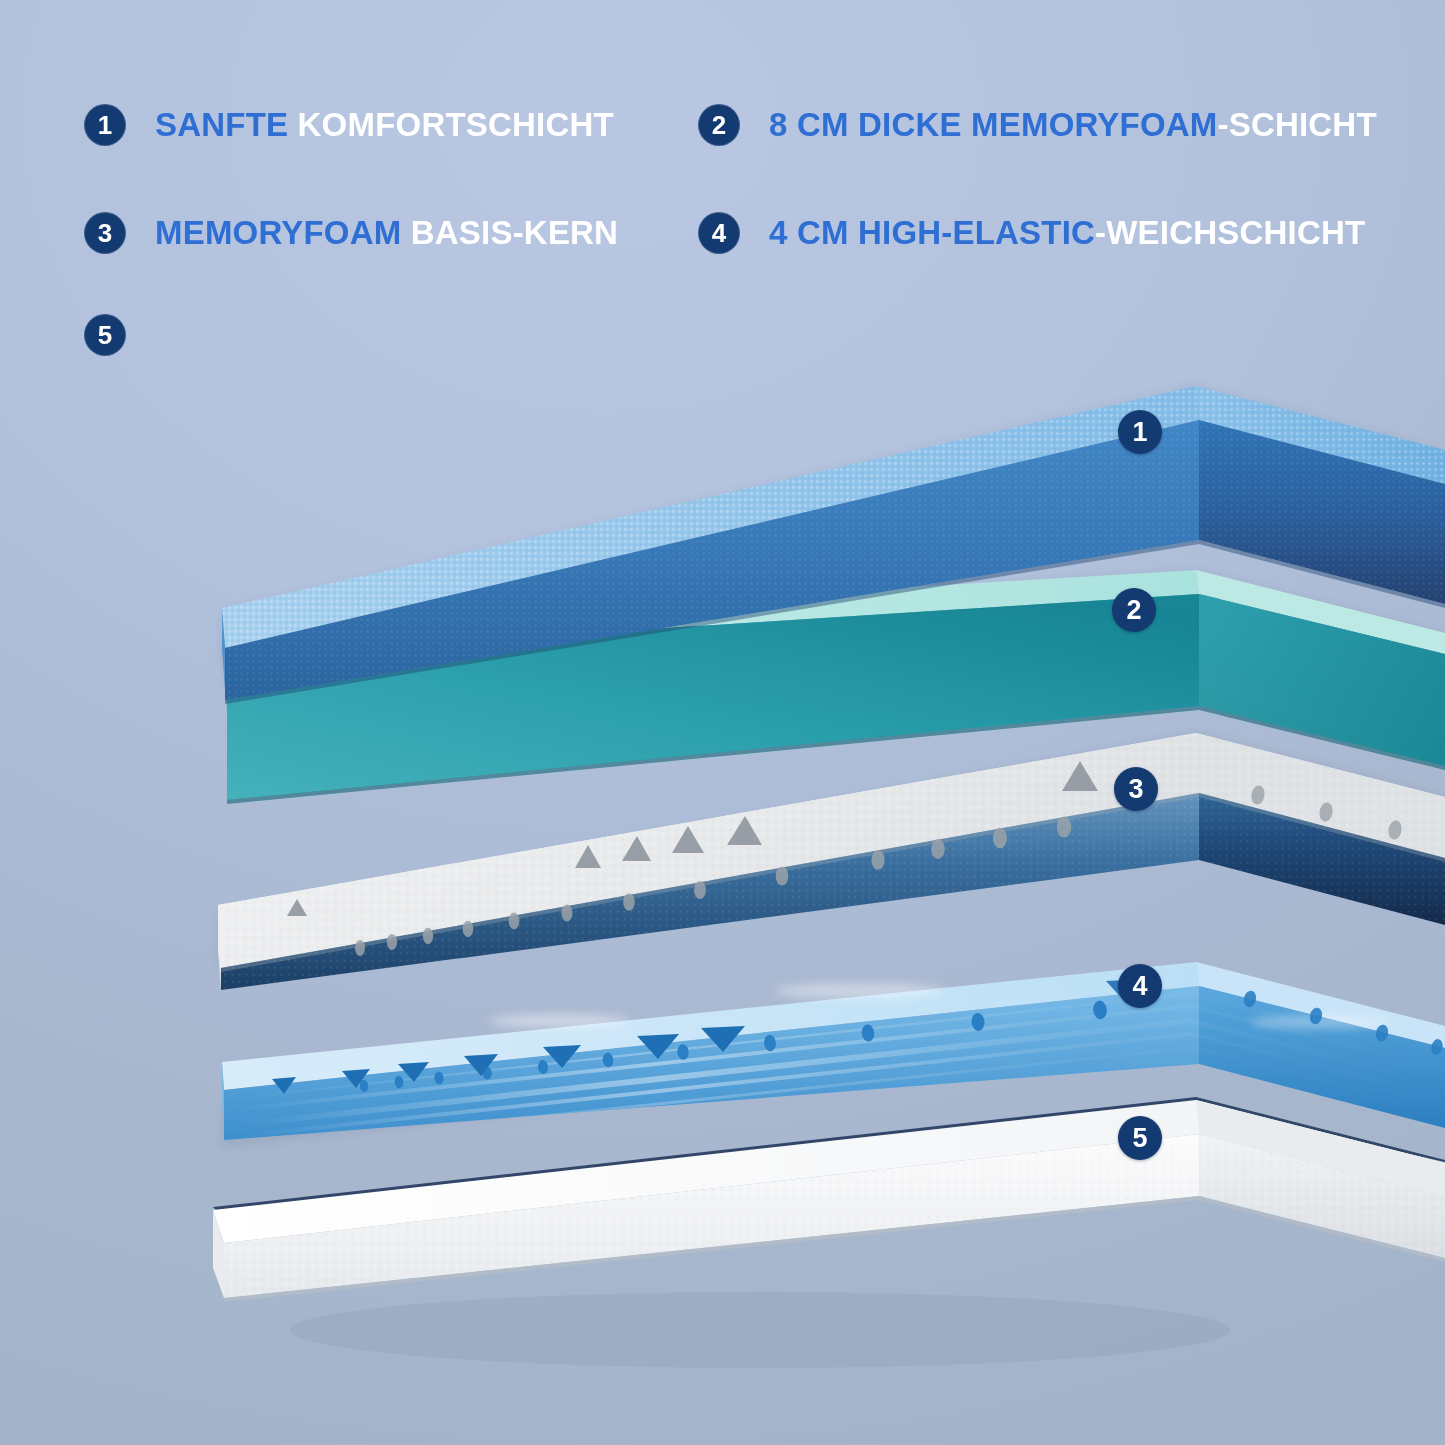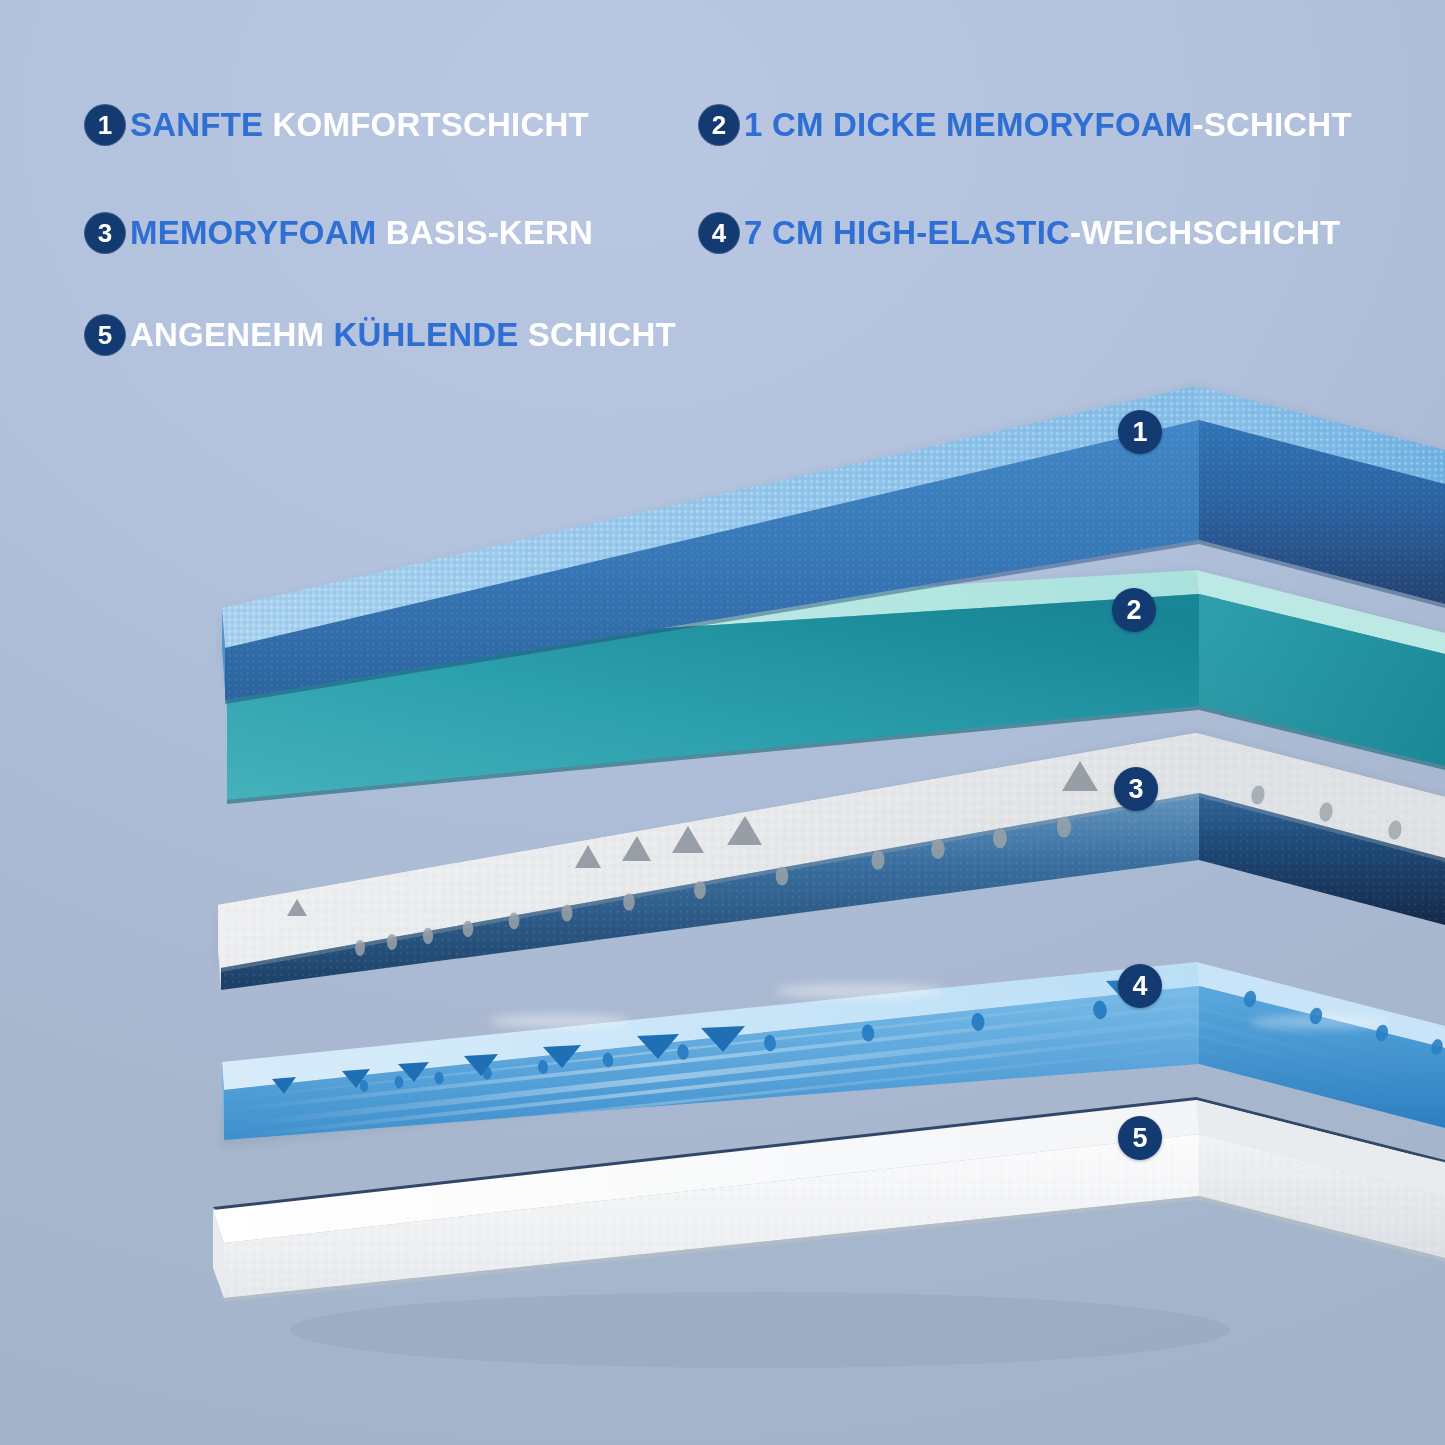--- a/index.html
+++ b/index.html
@@ -29,21 +29,21 @@
     width:42px;height:42px;border-radius:50%;
     background:#143a72;
     box-shadow:0 0 0 1px rgba(255,255,255,.18) inset;
     color:#ffffff;
     font-size:26px;font-weight:bold;
     display:flex;align-items:center;justify-content:center;
     line-height:1;
     letter-spacing:0;
   }
   .legend-text{
-    margin-left:4px;
+    margin-left:29px;
     font-size:33px;
     font-weight:bold;
     letter-spacing:.2px;
     color:#ffffff;
     text-align:center;
   }
   .legend-text .hl{color:#2f6fd3;}
   .legend-text .wt{color:#ffffff;}
 
   .r1{left:84px;top:104px;}
@@ -390,32 +390,31 @@
 
   <div id="legend">
 
     <div class="legend-row r1">
       <div class="badge">1</div>
       <div class="legend-text"><span class="hl">SANFTE</span><span class="wt"> KOMFORTSCHICHT</span></div>
     </div>
 
     <div class="legend-row r2">
       <div class="badge">2</div>
-      <div class="legend-text"><span class="hl">1 CM DICKE MEMORYFOAM</span><span class="wt">-SCHICHT</span></div>
+      <div class="legend-text"><span class="hl">8 CM DICKE MEMORYFOAM</span><span class="wt">-SCHICHT</span></div>
     </div>
 
     <div class="legend-row r3">
       <div class="badge">3</div>
       <div class="legend-text"><span class="hl">MEMORYFOAM</span><span class="wt"> BASIS-KERN</span></div>
     </div>
 
     <div class="legend-row r4">
       <div class="badge">4</div>
-      <div class="legend-text"><span class="hl">7 CM HIGH-ELASTIC</span><span class="wt">-WEICHSCHICHT</span></div>
+      <div class="legend-text"><span class="hl">4 CM HIGH-ELASTIC</span><span class="wt">-WEICHSCHICHT</span></div>
     </div>
 
     <div class="legend-row r5">
       <div class="badge">5</div>
-      <div class="legend-text"><span class="wt">ANGENEHM </span><span class="hl">KÜHLENDE</span><span class="wt"> SCHICHT</span></div>
     </div>
 
   </div>
 </div>
 
 </body></html>

